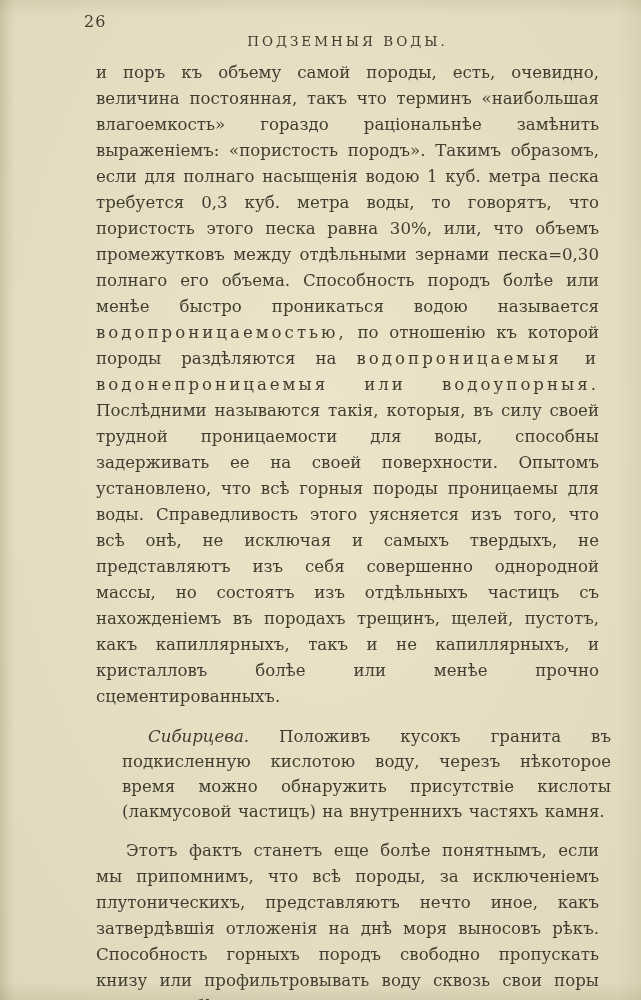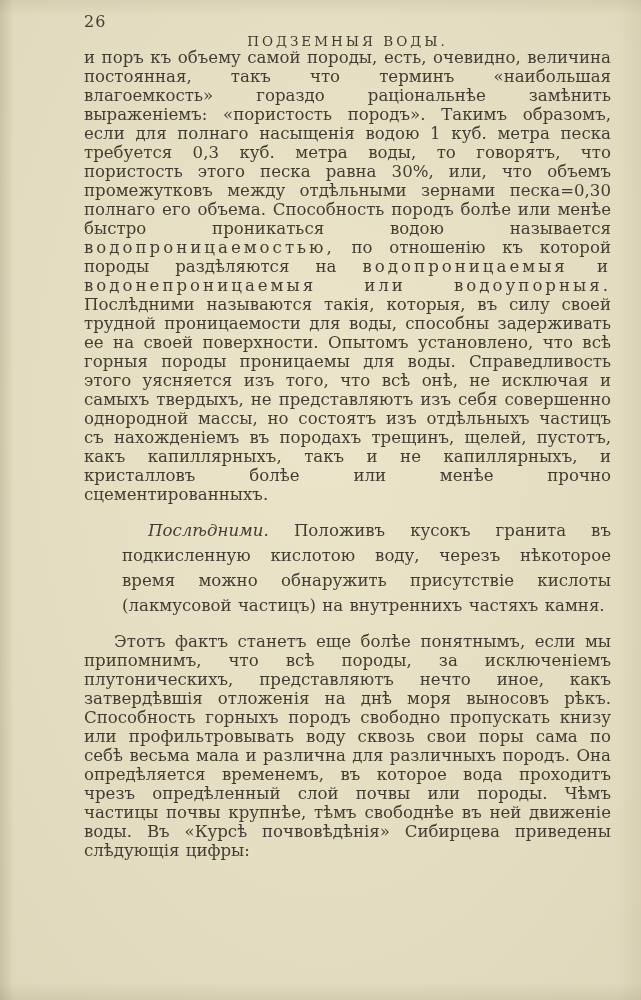--- a/index.html
+++ b/index.html
@@ -53,24 +53,24 @@
     letter-spacing: 3px;
     margin-top: 19px;
   }
   .text-block {
     position: absolute;
     top: 48px;
     left: 84px;
     right: 62px;
   }
   .para {
-    margin: 0;
+    margin: 12px;
     text-align: justify;
     font-size: 16.6px;
-    line-height: 19px;
+    line-height: 26px;
     word-spacing: 1px;
   }
   .para.indent {
     text-indent: 30px;
   }
   .para.note {
     margin: 14px 0 14px 38px;
     text-indent: 26px;
     line-height: 25px;
   }
@@ -84,16 +84,16 @@
 </head>
 <body>
 
 <div class="page">
   <div class="running-head">
     <span class="page-number">26</span>
     <span class="running-title">ПОДЗЕМНЫЯ ВОДЫ.</span>
   </div>
   <div class="text-block">
       <p class="para"><span>и поръ къ объему самой породы, есть, очевидно, величина постоянная, такъ что терминъ «наибольшая влагоемкость» гораздо раціональнѣе замѣнить выраженіемъ: «пористость породъ». Такимъ образомъ, если для полнаго насыщенія водою 1 куб. метра песка требуется 0,3 куб. метра воды, то говорятъ, что пористость этого песка равна 30%, или, что объемъ промежутковъ между отдѣльными зернами песка=0,30 полнаго его объема. Способность породъ болѣе или менѣе быстро проникаться водою называется </span><span class="seg-spaced">водопроницаемостью,</span><span> по отношенію къ которой породы раздѣляются на </span><span class="seg-spaced">водопроницаемыя и водонепроницаемыя или водоупорныя.</span><span> Послѣдними называются такія, которыя, въ силу своей трудной проницаемости для воды, способны задерживать ее на своей поверхности. Опытомъ установлено, что всѣ горныя породы проницаемы для воды. Справедливость этого уясняется изъ того, что всѣ онѣ, не исключая и самыхъ твердыхъ, не представляютъ изъ себя совершенно однородной массы, но состоятъ изъ отдѣльныхъ частицъ съ нахожденіемъ въ породахъ трещинъ, щелей, пустотъ, какъ капиллярныхъ, такъ и не капиллярныхъ, и кристалловъ болѣе или менѣе прочно сцементированныхъ.</span></p>
-      <p class="para note"><span class="seg-italic">Послѣдними.</span><span> Положивъ кусокъ гранита въ подкисленную кислотою воду, черезъ нѣкоторое время можно обнаружить присутствіе кислоты (лакмусовой частицъ) на внутреннихъ частяхъ камня.</span></p>
+      <p class="para note"><span class="seg-italic">Сибирцева.</span><span> Положивъ кусокъ гранита въ подкисленную кислотою воду, черезъ нѣкоторое время можно обнаружить присутствіе кислоты (лакмусовой частицъ) на внутреннихъ частяхъ камня.</span></p>
       <p class="para indent"><span>Этотъ фактъ станетъ еще болѣе понятнымъ, если мы припомнимъ, что всѣ породы, за исключеніемъ плутоническихъ, представляютъ нечто иное, какъ затвердѣвшія отложенія на днѣ моря выносовъ рѣкъ. Способность горныхъ породъ свободно пропускать книзу или профильтровывать воду сквозь свои поры сама по себѣ весьма мала и различна для различныхъ породъ. Она опредѣляется временемъ, въ которое вода проходитъ чрезъ опредѣленный слой почвы или породы. Чѣмъ частицы почвы крупнѣе, тѣмъ свободнѣе въ ней движеніе воды. Въ «Курсѣ почвовѣдѣнія» Сибирцева приведены слѣдующія цифры:</span></p>
     </div>
 </div>
 
 </body></html>

